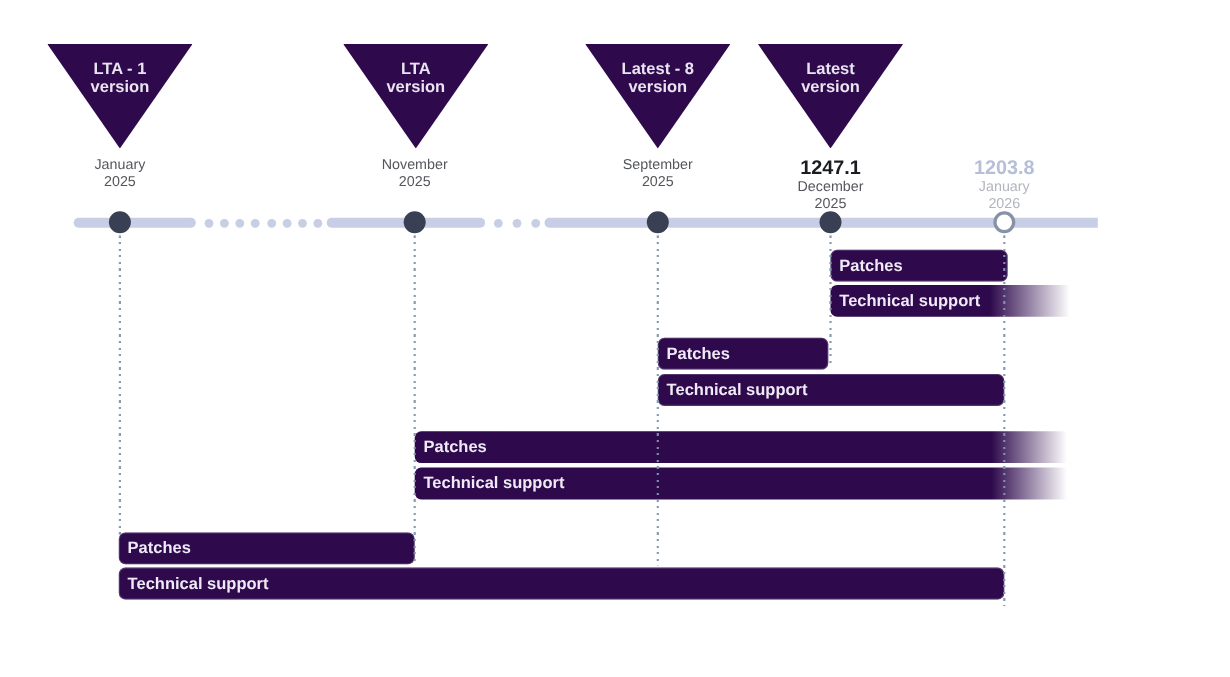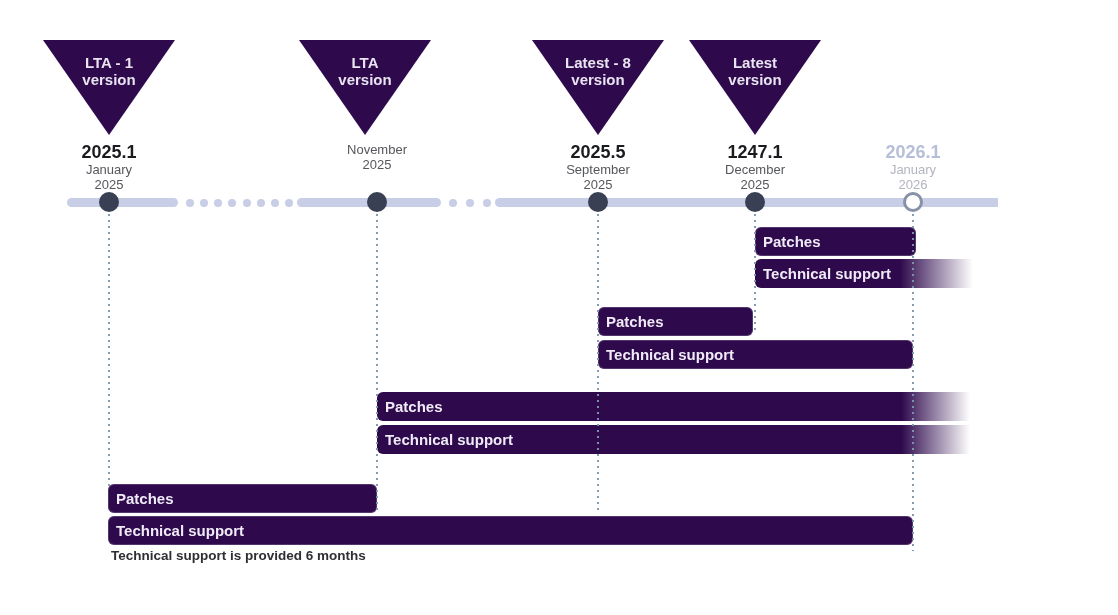--- a/index.html
+++ b/index.html
@@ -53,54 +53,52 @@
 </style>
 </head>
 <body>
 
 <div class="canvas">
 
   <div class="banner" style="left:43px">
     <span>LTA - 1</span>
     <span>version</span>
   </div>
-  <div class="banner" style="left:299px">
+  <div class="banner" style="left:312px">
     <span>LTA</span>
     <span>version</span>
   </div>
   <div class="banner" style="left:532px">
     <span>Latest - 8</span>
     <span>version</span>
   </div>
   <div class="banner" style="left:689px">
     <span>Latest</span>
     <span>version</span>
   </div>
 
   <div class="vlabel" style="left:39px">
-    <div class="vnum">2025.1</div>
     <div class="vmonth">January</div>
     <div class="vyear">2025</div>
   </div>
   <div class="vlabel" style="left:307px">
     <div class="vmonth">November</div>
     <div class="vyear">2025</div>
   </div>
   <div class="vlabel" style="left:528px">
-    <div class="vnum">2025.5</div>
     <div class="vmonth">September</div>
     <div class="vyear">2025</div>
   </div>
   <div class="vlabel" style="left:685px">
     <div class="vnum">1247.1</div>
     <div class="vmonth">December</div>
     <div class="vyear">2025</div>
   </div>
   <div class="vlabel future" style="left:843px">
-    <div class="vnum">2026.1</div>
+    <div class="vnum">1203.8</div>
     <div class="vmonth">January</div>
     <div class="vyear">2026</div>
   </div>
 
   <div class="tl-seg" style="left:67px;width:111px"></div>
   <div class="tl-mini-dot" style="left:186px"></div>
   <div class="tl-mini-dot" style="left:200px"></div>
   <div class="tl-mini-dot" style="left:214px"></div>
   <div class="tl-mini-dot" style="left:228px"></div>
   <div class="tl-mini-dot" style="left:243px"></div>
@@ -132,16 +130,15 @@
   <div class="bar" style="left:598px;top:307px;width:155px">Patches</div>
   <div class="bar" style="left:598px;top:340px;width:315px">Technical support</div>
 
   <div class="bar fade-long" style="left:377px;top:392px;width:596px">Patches</div>
   <div class="bar fade-long" style="left:377px;top:425px;width:596px">Technical support</div>
 
   <div class="bar" style="left:108px;top:484px;width:269px">Patches</div>
   <div class="bar" style="left:108px;top:516px;width:805px">Technical support</div>
 
   <div class="footnote">
-    <div>Technical support is provided 6 months</div>
   </div>
 
 </div>
 
 </body></html>

